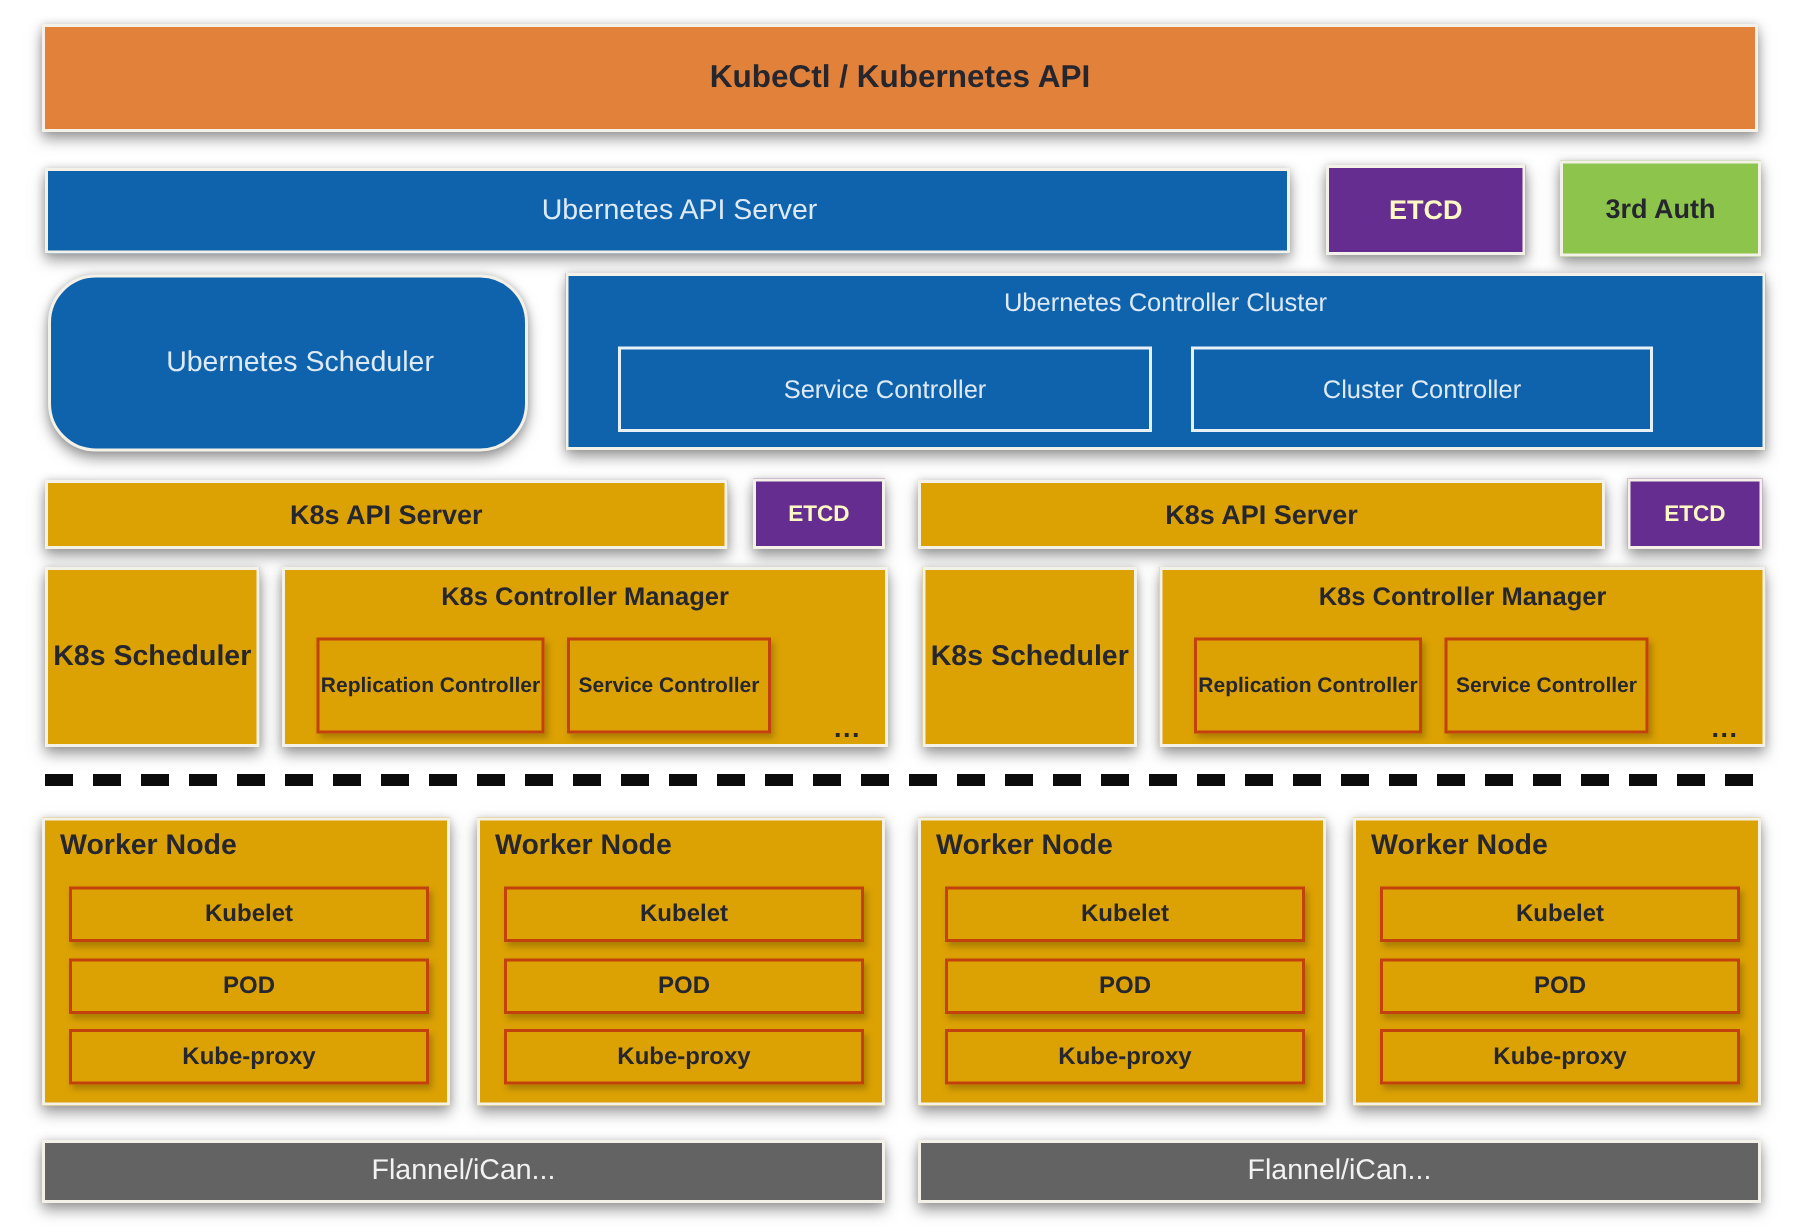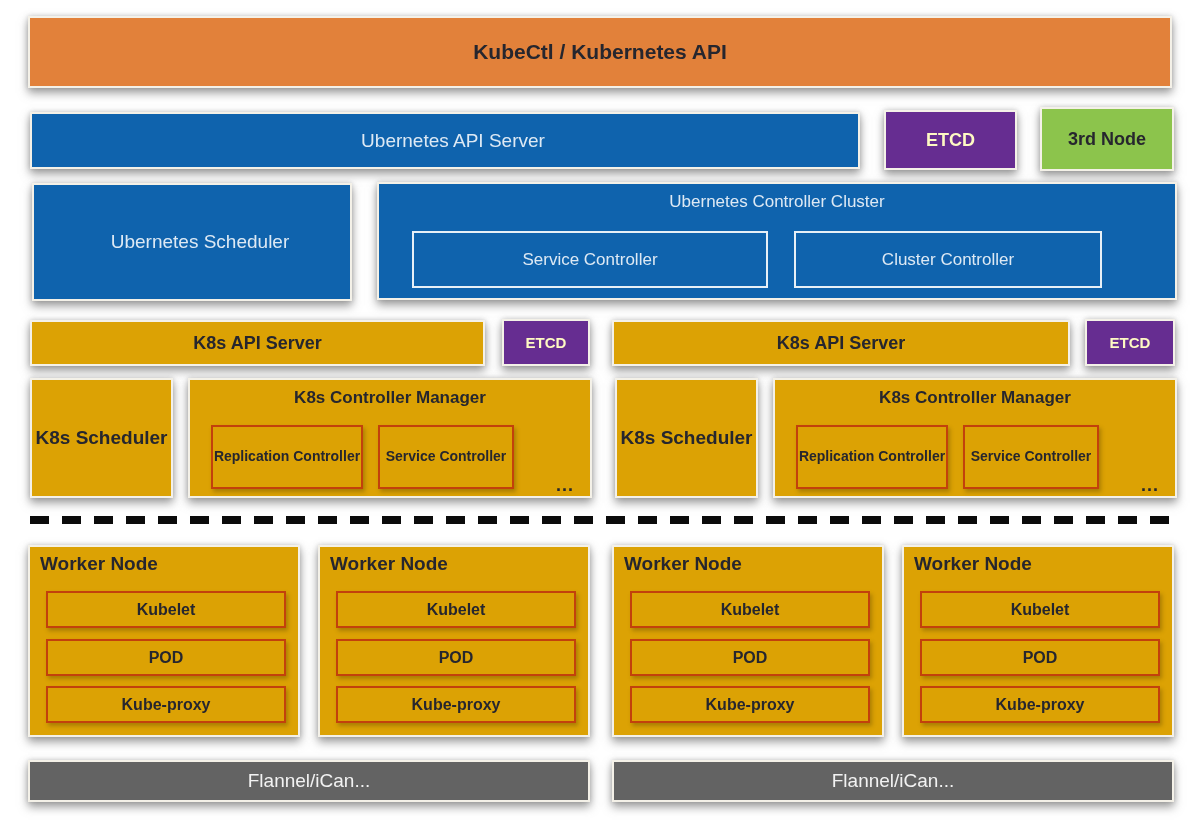--- a/index.html
+++ b/index.html
@@ -77,24 +77,24 @@
     <span>KubeCtl / Kubernetes API</span>
   </div>
 
   <div class="box blue txt-soft" style="left:30px; top:112px; width:830px; height:57px; font-size:19px;">
     <span>Ubernetes API Server</span>
   </div>
   <div class="box purple txt-white" style="left:884px; top:110px; width:133px; height:60px; font-weight:bold; font-size:18px;">
     <span>ETCD</span>
   </div>
   <div class="box green txt-dark" style="left:1040px; top:107px; width:134px; height:64px; font-weight:bold; font-size:18px;">
-    <span>3rd Node</span>
-  </div>
-
-  <div class="box blue txt-soft" style="left:32px; top:183px; width:320px; height:118px; font-size:19px;">
+    <span>3rd Auth</span>
+  </div>
+
+  <div class="box blue txt-soft" style="left:32px; top:183px; width:320px; height:118px; font-size:19px;border-radius:32px;">
     <span>Ubernetes Scheduler</span>
   </div>
   <div class="box blue" style="left:377px; top:182px; width:800px; height:118px;">
     <div class="cm-title txt-soft" style="top:8px; font-size:17px; font-weight:normal;">Ubernetes Controller Cluster</div>
     <div class="inner inner-blue" style="left:33px; top:47px; width:356px; height:57px;">
       <span>Service Controller</span>
     </div>
     <div class="inner inner-blue" style="left:415px; top:47px; width:308px; height:57px;">
       <span>Cluster Controller</span>
     </div>

